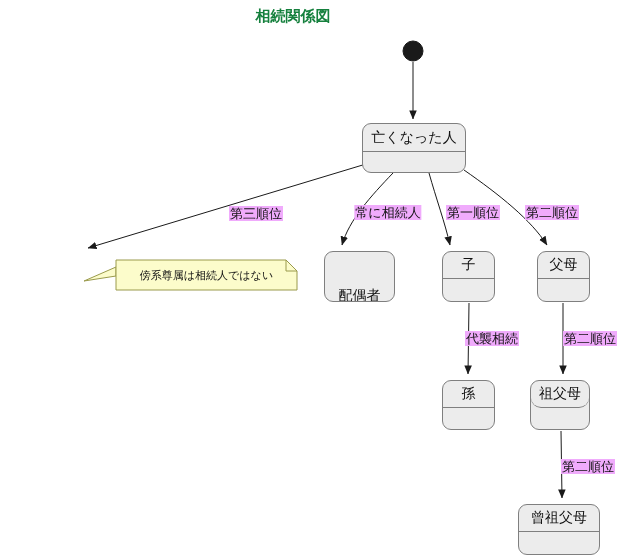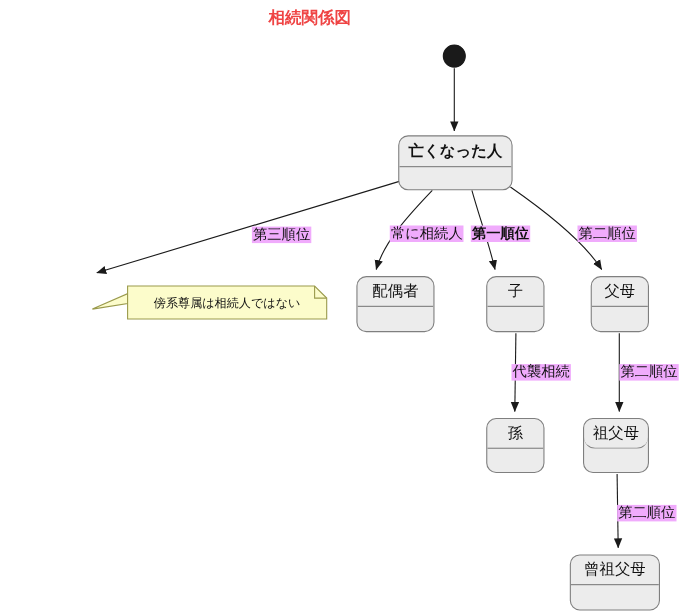--- a/index.html
+++ b/index.html
@@ -11,27 +11,27 @@
   .canvas {
     position: relative;
     width: 622px;
     height: 560px;
     background: #ffffff;
     overflow: hidden;
     color: #131313;
   }
   .diagram-title {
     position: absolute;
-    left: 244px;
+    left: 232px;
     top: 7px;
     width: 122px;
-    text-align: left;
+    text-align: center;
     font-size: 15px;
     font-weight: bold;
-    color: #ef4444;
+    color: #15803d;
     white-space: nowrap;
   }
   svg.edge-layer {
     position: absolute;
     left: 0;
     top: 0;
     width: 622px;
     height: 560px;
   }
   .edge-path {
@@ -125,27 +125,27 @@
     <path class="edge-path" d="M469,303 L468,374" marker-end="url(#arrowhead)"></path>
     <path class="edge-path" d="M563,303 L563,374" marker-end="url(#arrowhead)"></path>
     <path class="edge-path" d="M561,431 L562,498" marker-end="url(#arrowhead)"></path>
 
     <polygon class="note-shape" points="84,281 116,267 116,276"></polygon>
     <polygon class="note-shape" points="116,260 286,260 297,271 297,290 116,290"></polygon>
     <path class="note-fold" d="M286,260 L286,271 L297,271"></path>
   </svg>
 
   <div class="state-node" style="left:362px; top:123px; width:104px; height:50px;">
-    <div class="node-title" style="height:27px;font-weight:bold;">亡くなった人</div>
+    <div class="node-title" style="height:27px;">亡くなった人</div>
     <div class="node-body"></div>
   </div>
 
 
   <div class="state-node" style="left:324px; top:251px; width:71px; height:51px;">
-    <div class="node-title" style="height:26px;">配偶者</div>
+    <div class="node-title" style="height:26px;margin-top:31px;">配偶者</div>
     <div class="node-body"></div>
   </div>
 
   <div class="state-node" style="left:442px; top:251px; width:53px; height:51px;">
     <div class="node-title" style="height:26px;">子</div>
     <div class="node-body"></div>
   </div>
 
   <div class="state-node" style="left:537px; top:251px; width:53px; height:51px;">
     <div class="node-title" style="height:26px;">父母</div>
@@ -162,21 +162,21 @@
     <div class="node-body"></div>
   </div>
 
   <div class="state-node" style="left:518px; top:504px; width:82px; height:51px;">
     <div class="node-title" style="height:26px;">曾祖父母</div>
     <div class="node-body"></div>
   </div>
 
   <div class="edge-label" style="left:256px; top:206px;">第三順位</div>
   <div class="edge-label" style="left:388px; top:205px;">常に相続人</div>
-  <div class="edge-label" style="left:455px; top:205px;font-weight:bold;">第一順位</div>
+  <div class="edge-label" style="left:473px; top:205px;">第一順位</div>
   <div class="edge-label" style="left:552px; top:205px;">第二順位</div>
   <div class="edge-label" style="left:492px; top:331px;">代襲相続</div>
   <div class="edge-label" style="left:590px; top:331px;">第二順位</div>
   <div class="edge-label" style="left:588px; top:459px;">第二順位</div>
 
   <div class="note-text">傍系尊属は相続人ではない</div>
 
 </div>
 
 </body></html>

